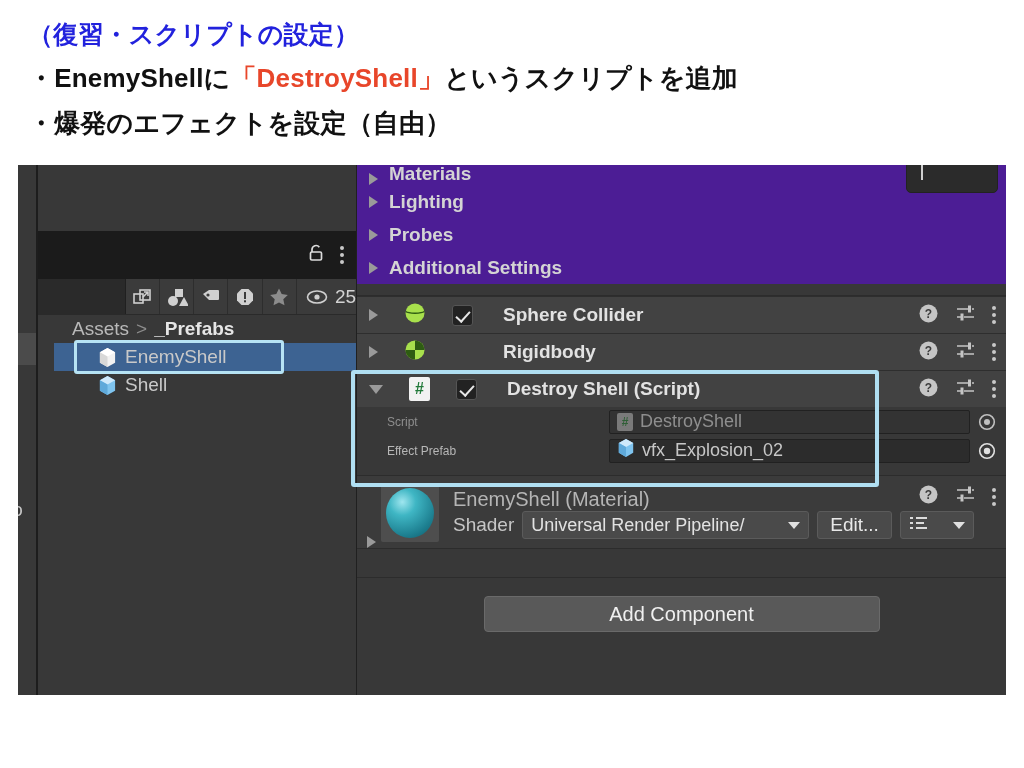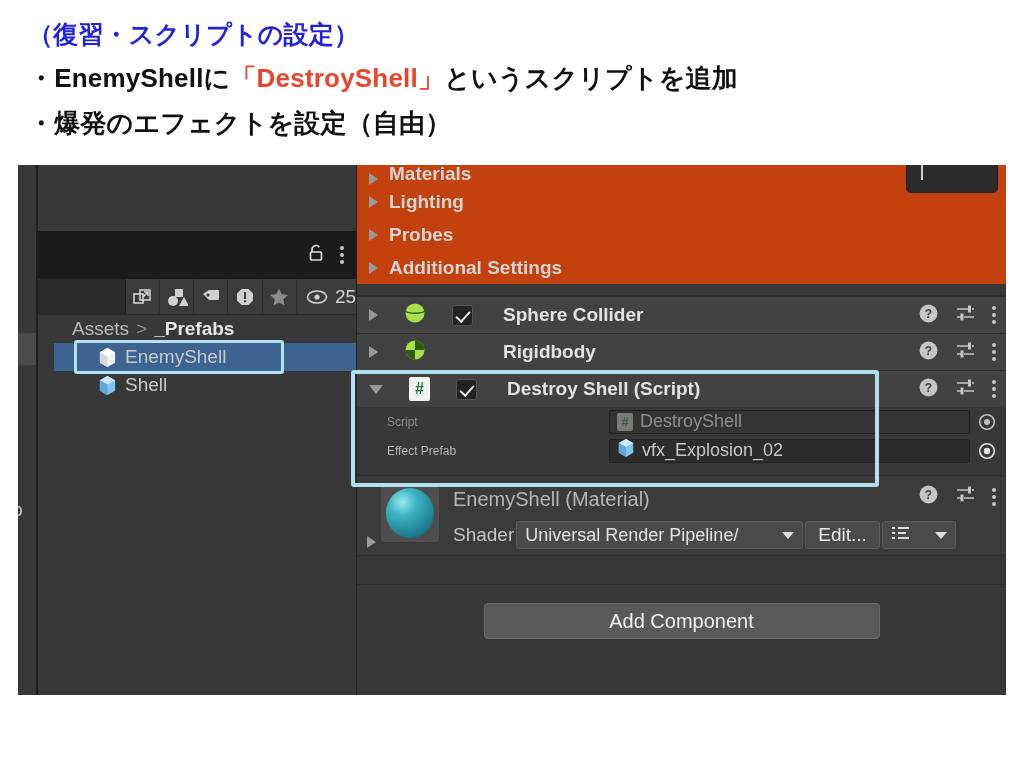--- a/index.html
+++ b/index.html
@@ -103,21 +103,21 @@
     position: absolute;
     left: 36px; top: 25px;
     width: 210px; height: 34px;
     border: 3px solid #b6e3f4;
     border-radius: 3px;
     pointer-events: none;
   }
 
   
   .inspector {
-    flex: 1; background: #c2410c;
+    flex: 1; background: #4c1d95;
     position: relative;
     border-left: 1px solid #202020;
     display: flex; flex-direction: column;
   }
   .insp-partial-btn {
     position: absolute; right: 8px; top: -6px;
     width: 92px; height: 34px;
     background: #2b2b2b; border-radius: 5px;
     border: 1px solid #222;
   }
@@ -213,21 +213,21 @@
     width: 58px; height: 58px; margin-left: 24px;
     background: #4e4e4e; border-radius: 2px;
     display:flex; align-items:center; justify-content:center;
   }
   .mat-sphere {
     width: 48px; height: 50px; border-radius: 50%;
     background: radial-gradient(circle at 34% 28%, #9fe6ef 0%, #3fb6c4 28%, #1d7f90 70%, #0e5766 100%);
   }
   .mat-right { flex:1; padding-left: 14px; }
   .mat-name { color:#b5b5b5; font-size: 20px; padding-top: 4px; }
-  .mat-shader-row { display:flex; align-items:center; gap:2px; margin-top: 10px; }
+  .mat-shader-row { display:flex; align-items:center; gap:8px; }
   .mat-shader-label { color:#c6c6c6; font-size: 19px; }
   .dropdown {
     height: 28px; background:#4a4a4a; border:1px solid #5b5b5b; border-radius:3px;
     display:flex; align-items:center; padding: 0 8px; gap: 8px;
     color:#e2e2e2; font-size: 18px; white-space: nowrap;
   }
   .dropdown.shader { width: 287px; justify-content: space-between; }
   .btn-edit {
     height: 28px; background:#4a4a4a; border:1px solid #5b5b5b; border-radius:3px;
     display:flex; align-items:center; padding: 0 12px;

